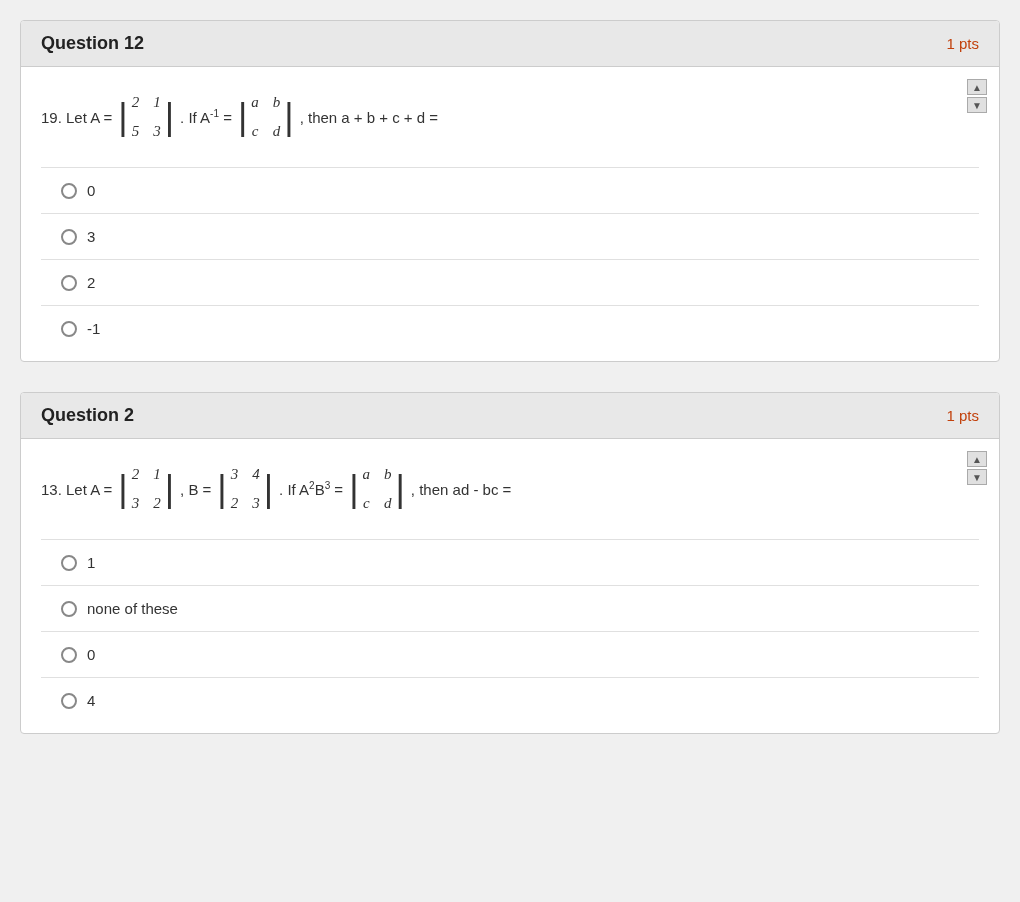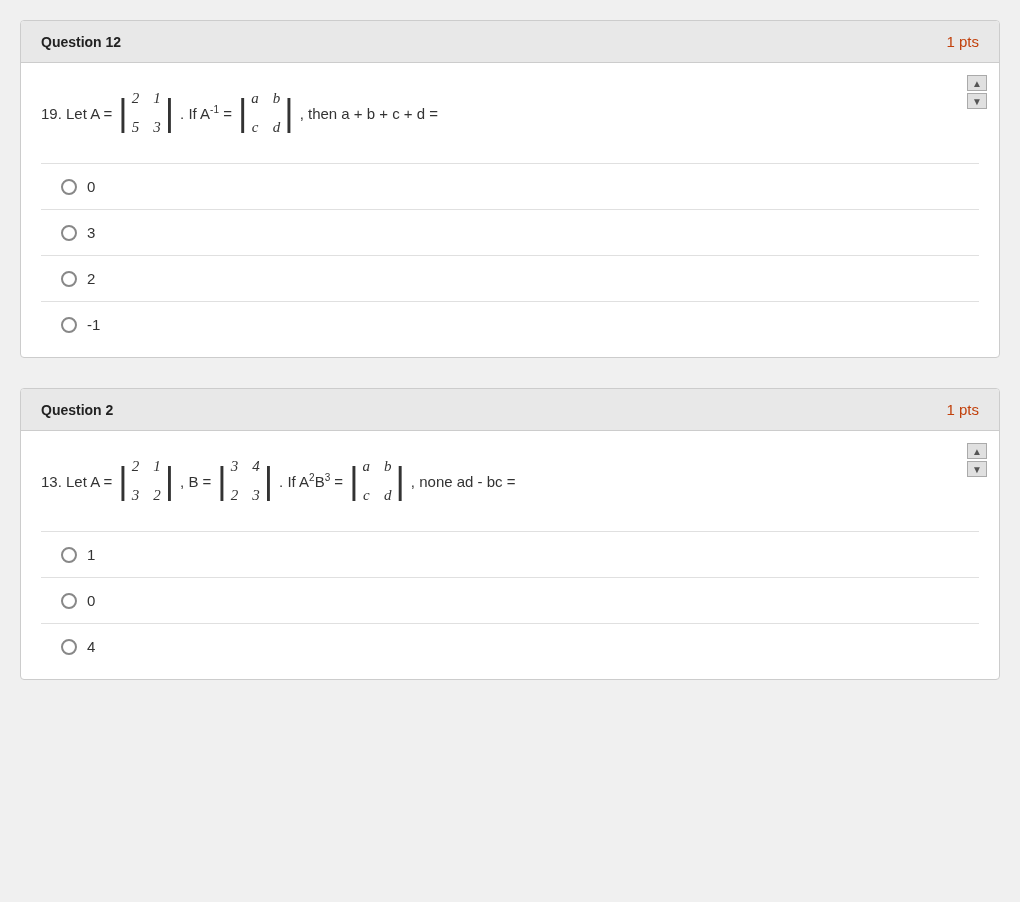--- a/index.html
+++ b/index.html
@@ -27,21 +27,21 @@
     .question-header {
       background: #e8e8e8;
       border-bottom: 1px solid #ccc;
       padding: 12px 20px;
       display: flex;
       justify-content: space-between;
       align-items: center;
     }
 
     .question-title {
-      font-size: 14px;
+      font-size: 18px;
       font-weight: bold;
       color: #222;
     }
 
     .question-pts {
       font-size: 15px;
       color: #c2410c;
     }
 
     .question-body {
@@ -261,30 +261,34 @@
         <span class="matrix-bracket-left">|</span>
         <span class="matrix-grid math-text">
           <span class="matrix-cell">a</span>
           <span class="matrix-cell">b</span>
           <span class="matrix-cell">c</span>
           <span class="matrix-cell">d</span>
         </span>
         <span class="matrix-bracket-right">|</span>
       </span>
 
-      <span>, none ad - bc =</span>
+      <span>, then ad - bc =</span>
     </div>
 
     <ul class="options-list">
       <li class="option-item">
         <span class="option-radio"></span>
         <span class="option-label">1</span>
       </li>
       <li class="option-item">
         <span class="option-radio"></span>
+        <span class="option-label">none of these</span>
+      </li>
+      <li class="option-item">
+        <span class="option-radio"></span>
         <span class="option-label">0</span>
       </li>
       <li class="option-item">
         <span class="option-radio"></span>
         <span class="option-label">4</span>
       </li>
     </ul>
   </div>
 </div>
 

